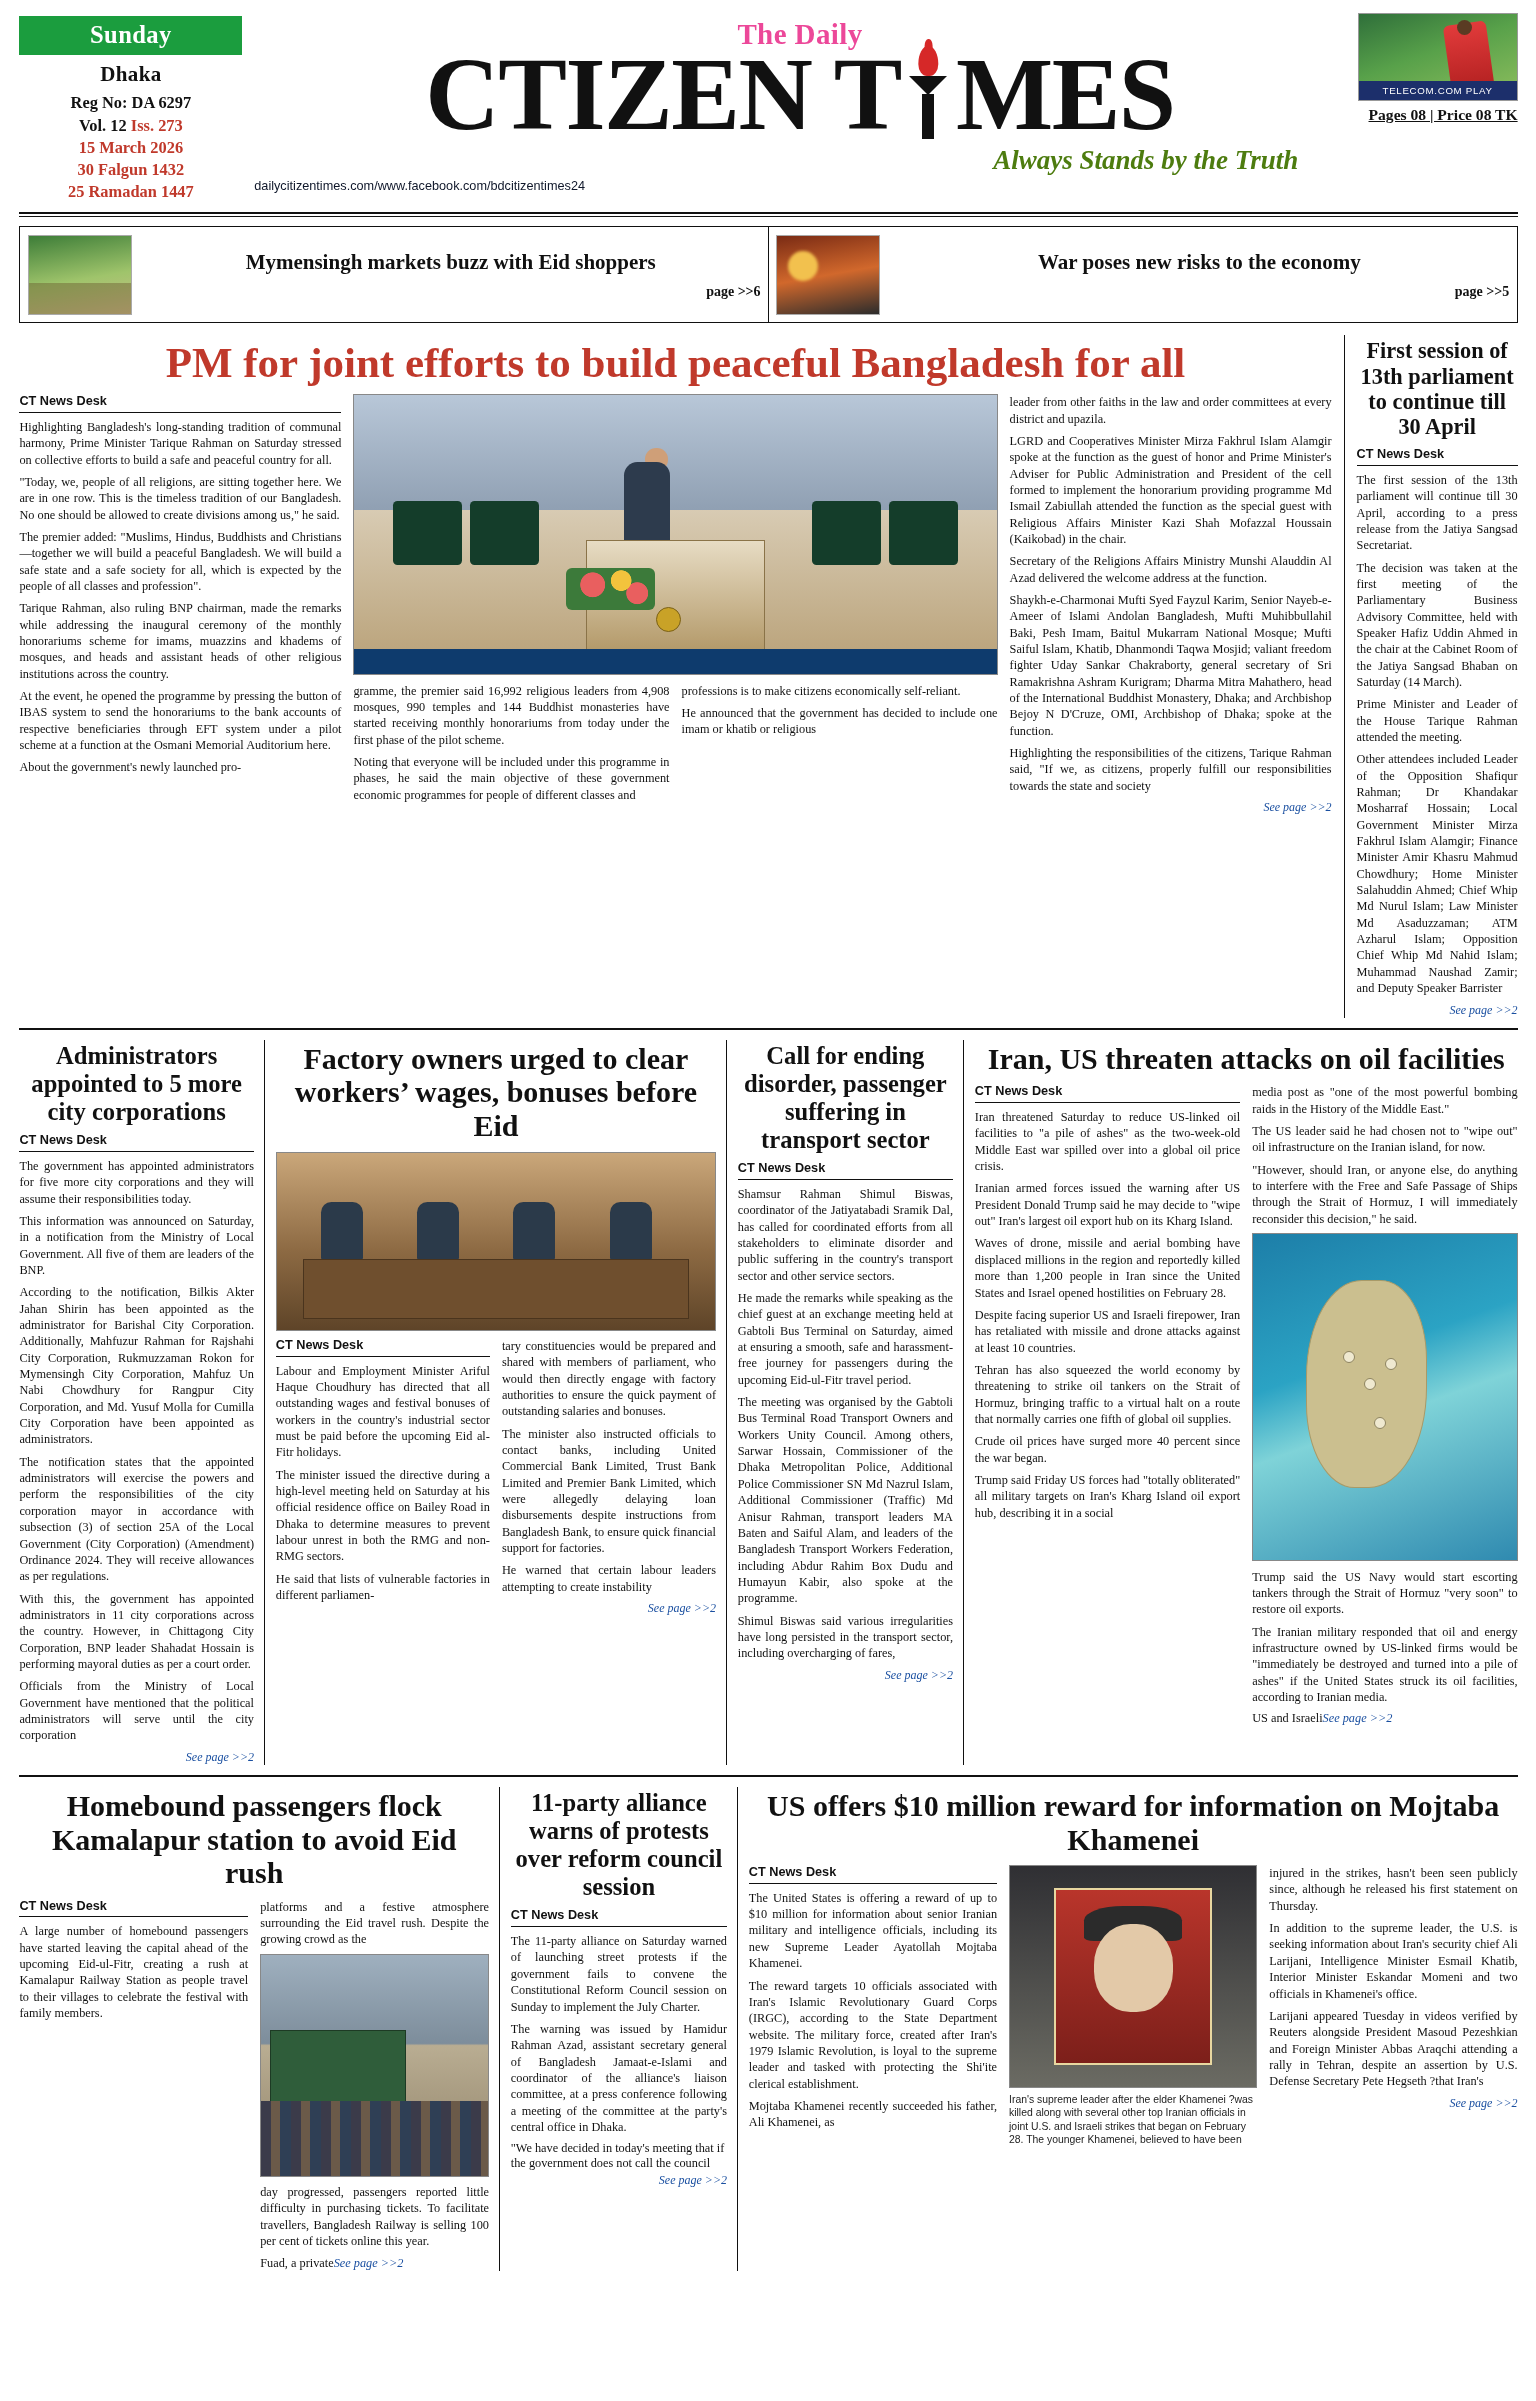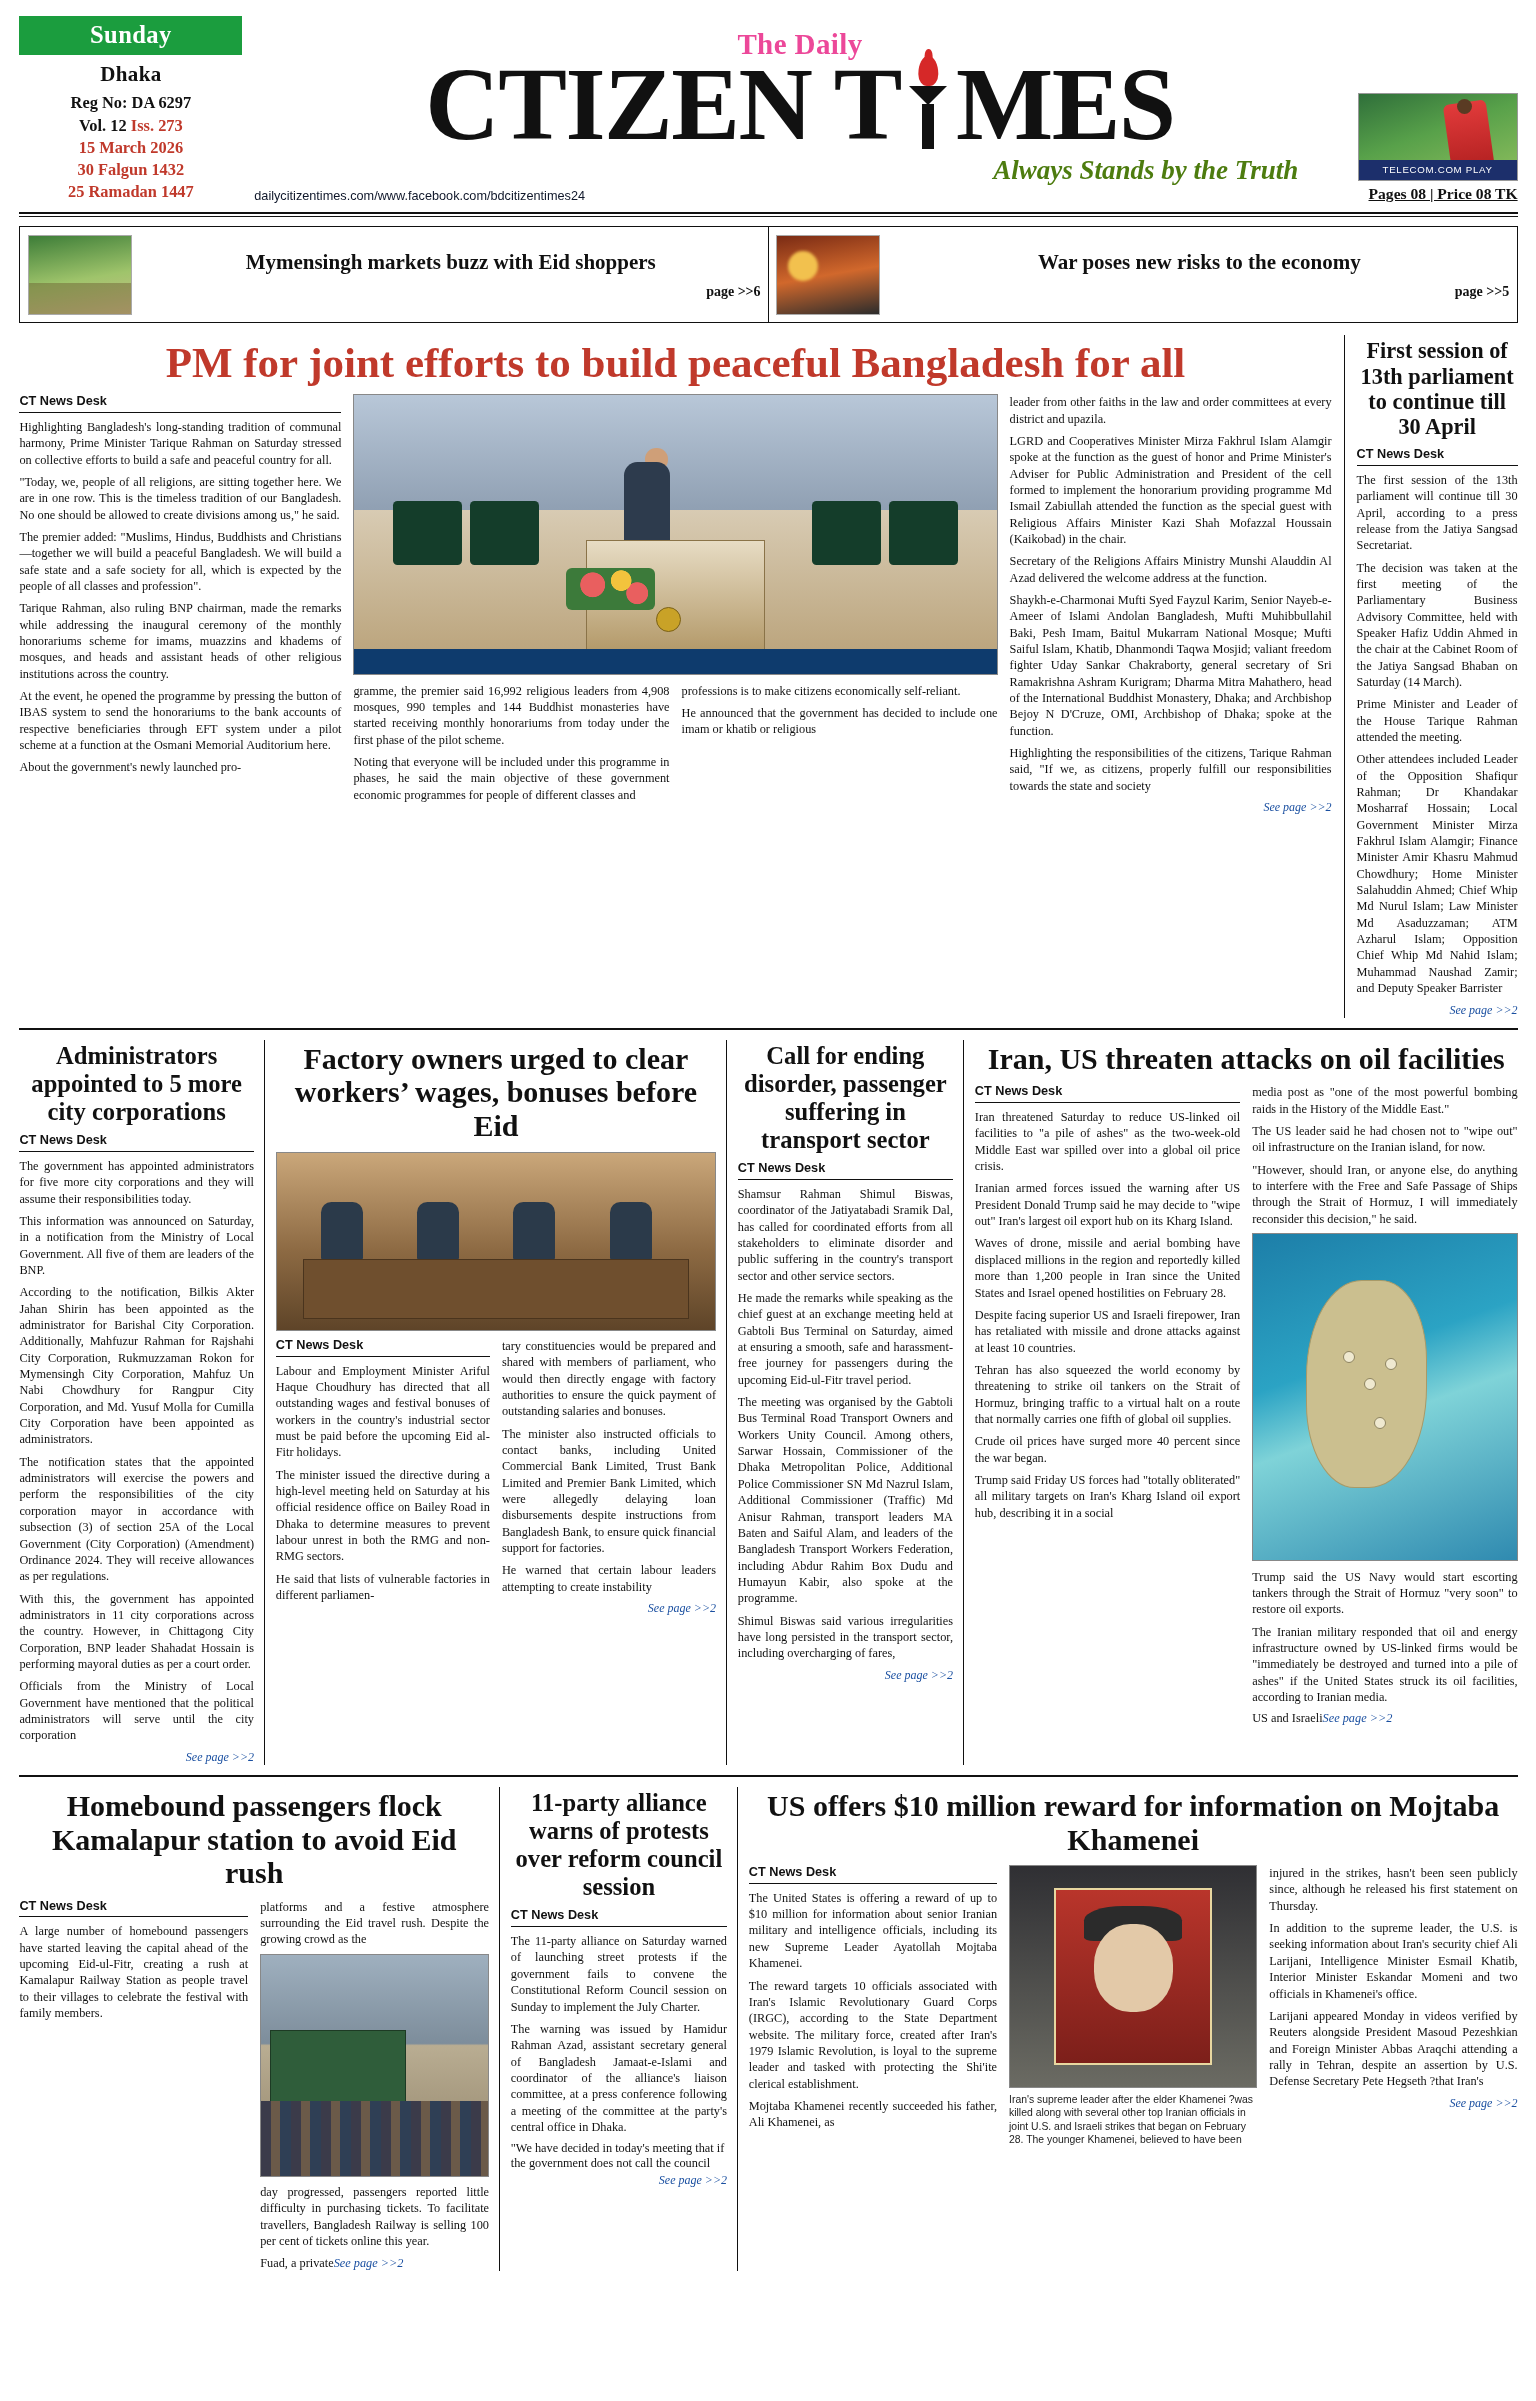--- a/index.html
+++ b/index.html
@@ -6,21 +6,21 @@
   body {
     margin: 0;
     background: #ffffff;
     width: 1537px;
     font-family: "Liberation Serif", serif;
     color: #111;
   }
   .page { width: 1537px; padding: 13.4px 19.4px 18px 19.4px; }
 
   
-  .masthead { display: flex; align-items: flex-end; gap: 7.4px; }
+  .masthead { display: flex; align-items: flex-start; gap: 7.4px; }
   .mh-left { width: 223px; text-align: center; padding-top: 3px; }
   .sunday-badge {
     background: #1b9d3e; color: #fff; font-family: "Liberation Serif", serif;
     font-weight: bold; font-size: 24.6px; padding: 4.5px 0 6px 0; letter-spacing: 0.4px;
   }
   .mh-left .city { font-size: 21px; font-weight: bold; margin-top: 7.4px; letter-spacing: 0.4px; }
   .mh-left .meta { font-size: 16.4px; font-weight: bold; margin-top: 5.2px; line-height: 1.35; }
   .mh-left .meta .vol { color: #111; }
   .mh-left .meta .iss { color: #c0392b; }
   .mh-left .meta .red { color: #c0392b; }
@@ -446,21 +446,21 @@
           <div class="photo-generic ph-poster">
             <div class="frame"></div>
               <div class="turban"></div>
               <div class="face"></div>
           </div>
           <div class="cap">Iran's supreme leader after the elder Khamenei ?was killed along with several other top Iranian officials in joint U.S. and Israeli strikes that began on February 28. The younger Khamenei, believed to have been</div>
         </div>
         <div class="col">
           <p class="body">injured in the strikes, hasn't been seen publicly since, although he released his first statement on Thursday.</p>
           <p class="body">In addition to the supreme leader, the U.S. is seeking information about Iran's security chief Ali Larijani, Intelligence Minister Esmail Khatib, Interior Minister Eskandar Momeni and two officials in Khamenei's office.</p>
-          <p class="body">Larijani appeared Monday in videos verified by Reuters alongside President Masoud Pezeshkian and Foreign Minister Abbas Araqchi attending a rally in Tehran, despite an assertion by U.S. Defense Secretary Pete Hegseth ?that Iran's</p>
+          <p class="body">Larijani appeared Tuesday in videos verified by Reuters alongside President Masoud Pezeshkian and Foreign Minister Abbas Araqchi attending a rally in Tehran, despite an assertion by U.S. Defense Secretary Pete Hegseth ?that Iran's</p>
           <div class="seepage-r">See page &gt;&gt;2</div>
         </div>
       </div>
     </div>
   </div>
 
 </div>
 
 
 </body></html>

